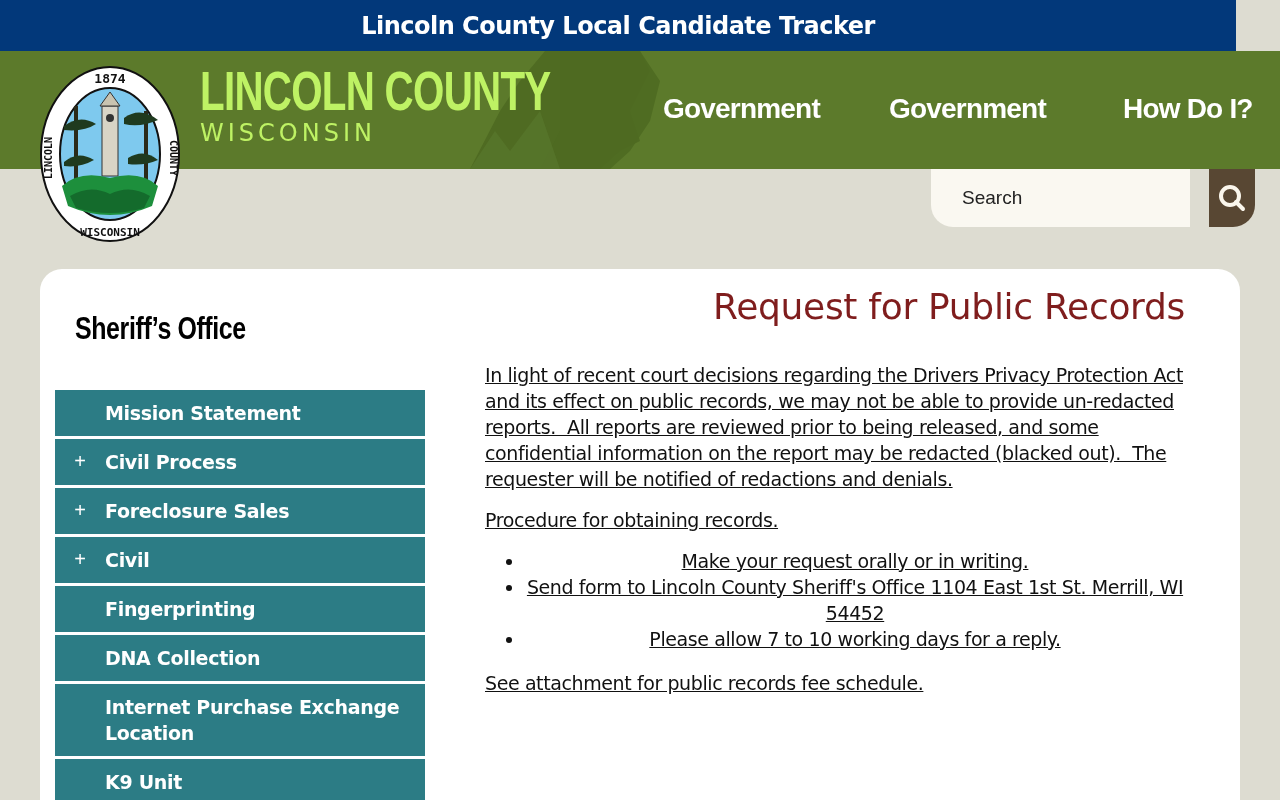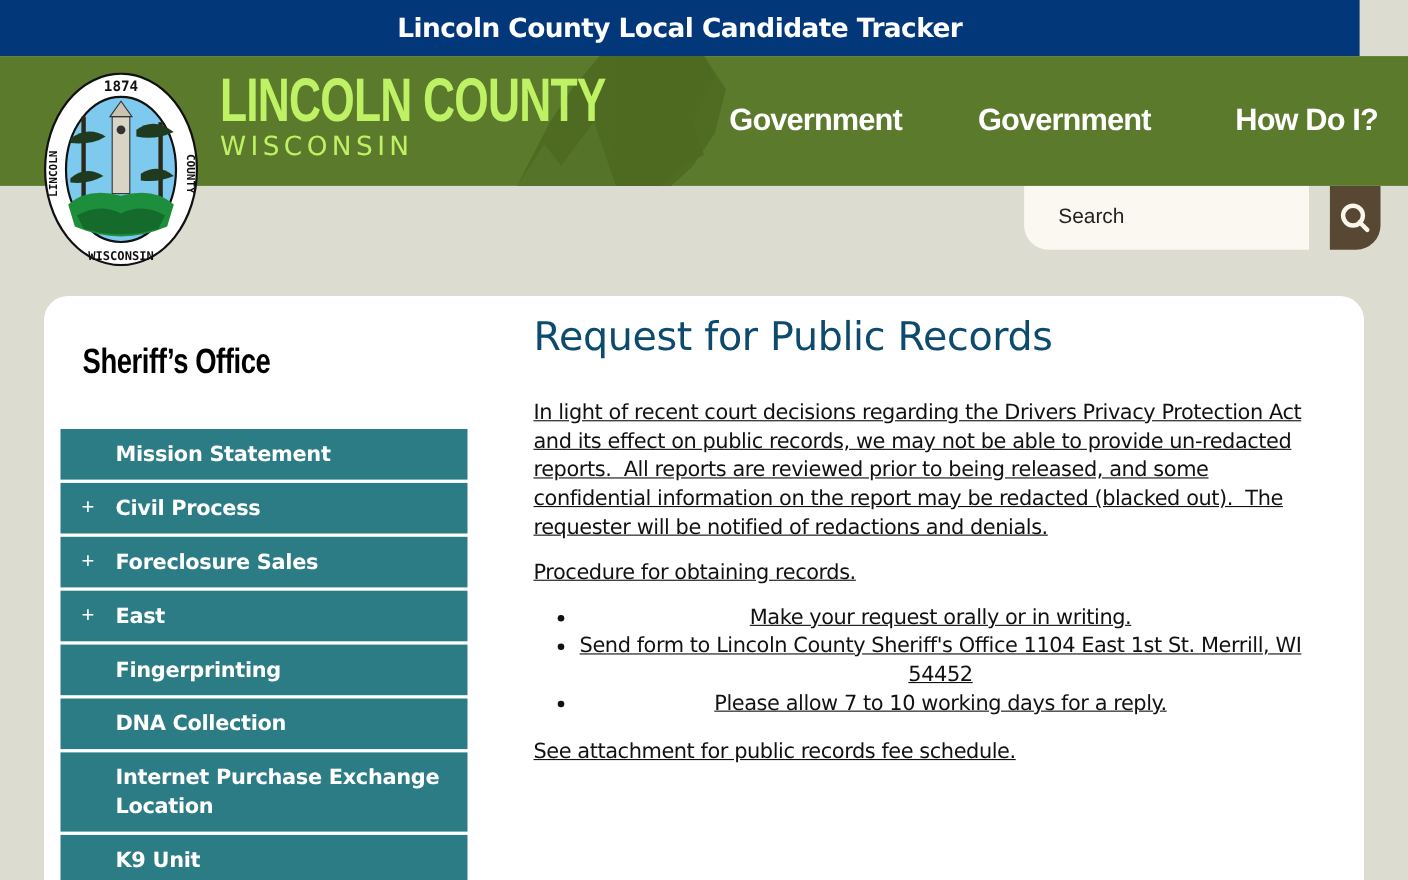--- a/index.html
+++ b/index.html
@@ -76,21 +76,21 @@
       width: 50px; text-align: center; font-size: 20px; line-height: 24px; font-weight: normal;
       flex: 0 0 50px;
     }
     .menu .item .label {
       font-family: "DejaVu Sans", sans-serif; font-weight: bold; font-size: 19px;
       line-height: 26px; letter-spacing: -0.3px;
     }
     .content { position: absolute; left: 485px; top: 284px; width: 700px; color: #111; }
     .content h1 {
       font-family: "DejaVu Sans", sans-serif; font-weight: normal; font-size: 36px;
-      line-height: 46px; letter-spacing: -0.3px; margin-bottom: 32px; color: #0c4a6e;
+      line-height: 46px; letter-spacing: -0.3px; margin-bottom: 32px; color: #7f1d1d; text-align: right;
     }
     .content p, .content li {
       font-family: "DejaVu Sans", sans-serif; font-size: 19px; line-height: 26px;
       letter-spacing: -0.4px;
       text-decoration: underline;
     }
     .content p { margin-bottom: 15px; }
     .content ul { margin: 12px 0 18px 40px; text-align: center; }
   </style>
 </head>
@@ -158,21 +158,21 @@
   <div class="item">
     <span class="plus">+</span>
     <span class="label">Civil Process</span>
   </div>
   <div class="item">
     <span class="plus">+</span>
     <span class="label">Foreclosure Sales</span>
   </div>
   <div class="item">
     <span class="plus">+</span>
-    <span class="label">East</span>
+    <span class="label">Civil</span>
   </div>
   <div class="item">
     <span class="plus"></span>
     <span class="label">Fingerprinting</span>
   </div>
   <div class="item">
     <span class="plus"></span>
     <span class="label">DNA Collection</span>
   </div>
   <div class="item">

